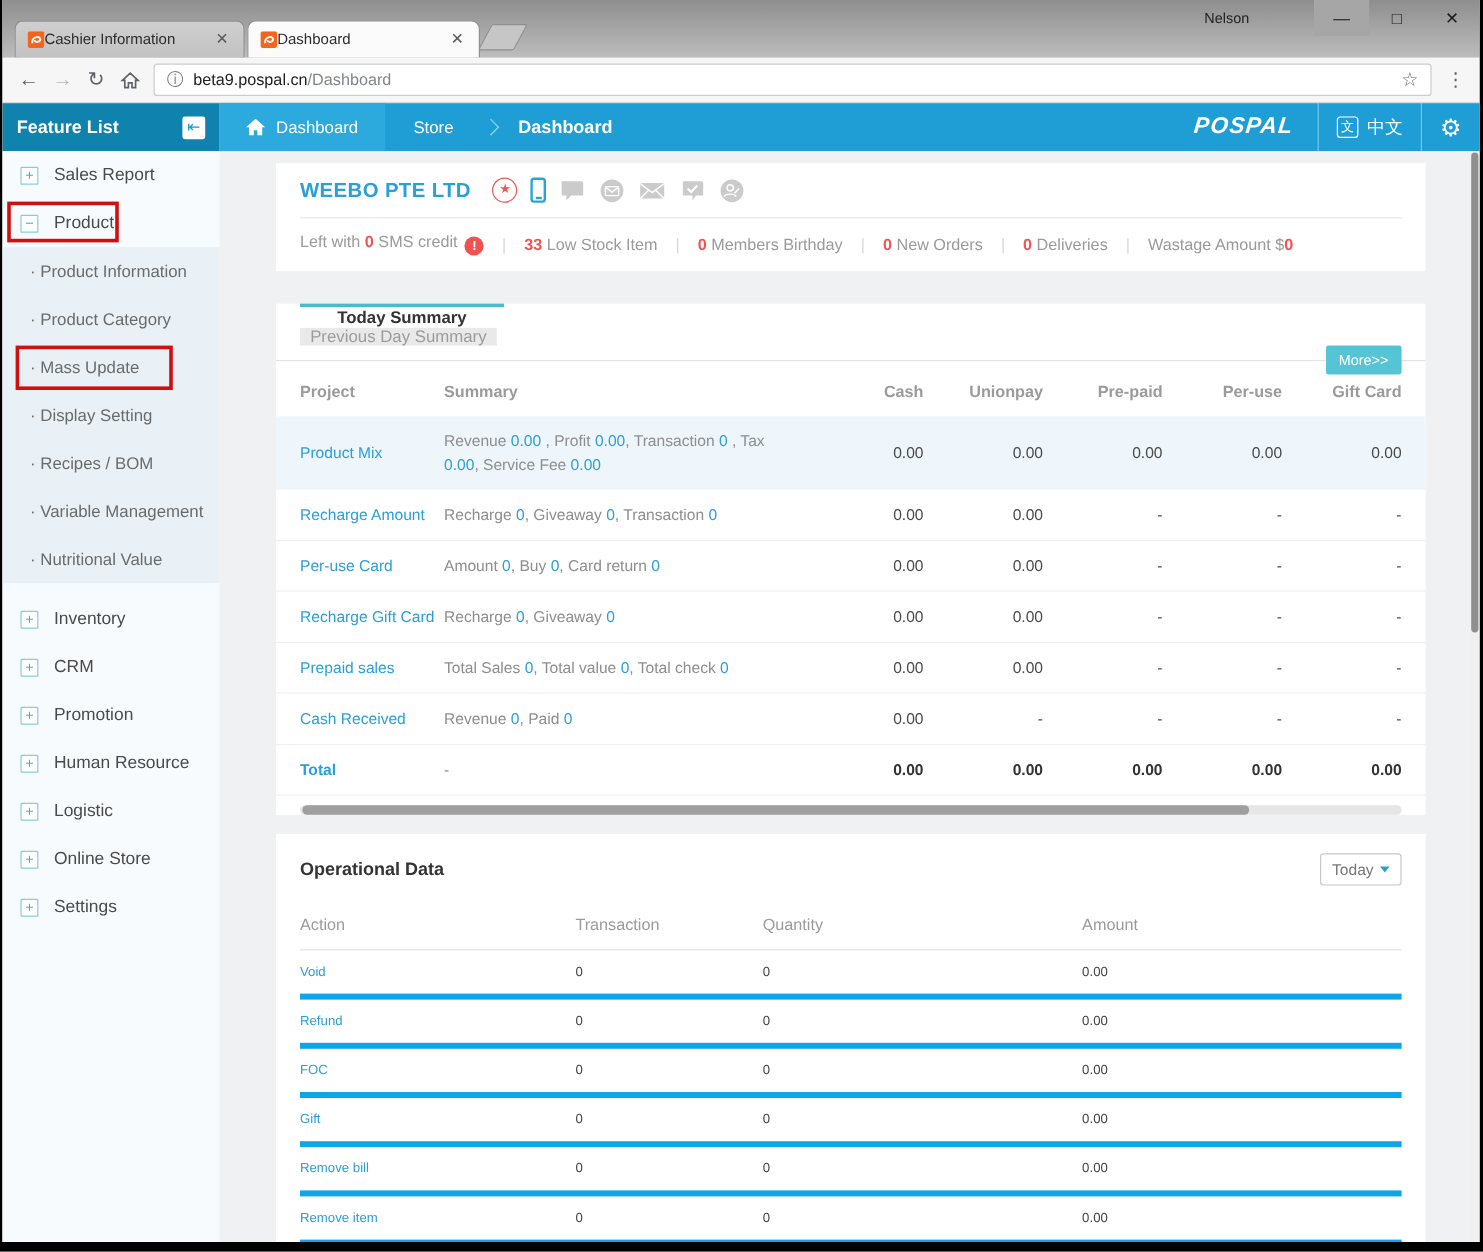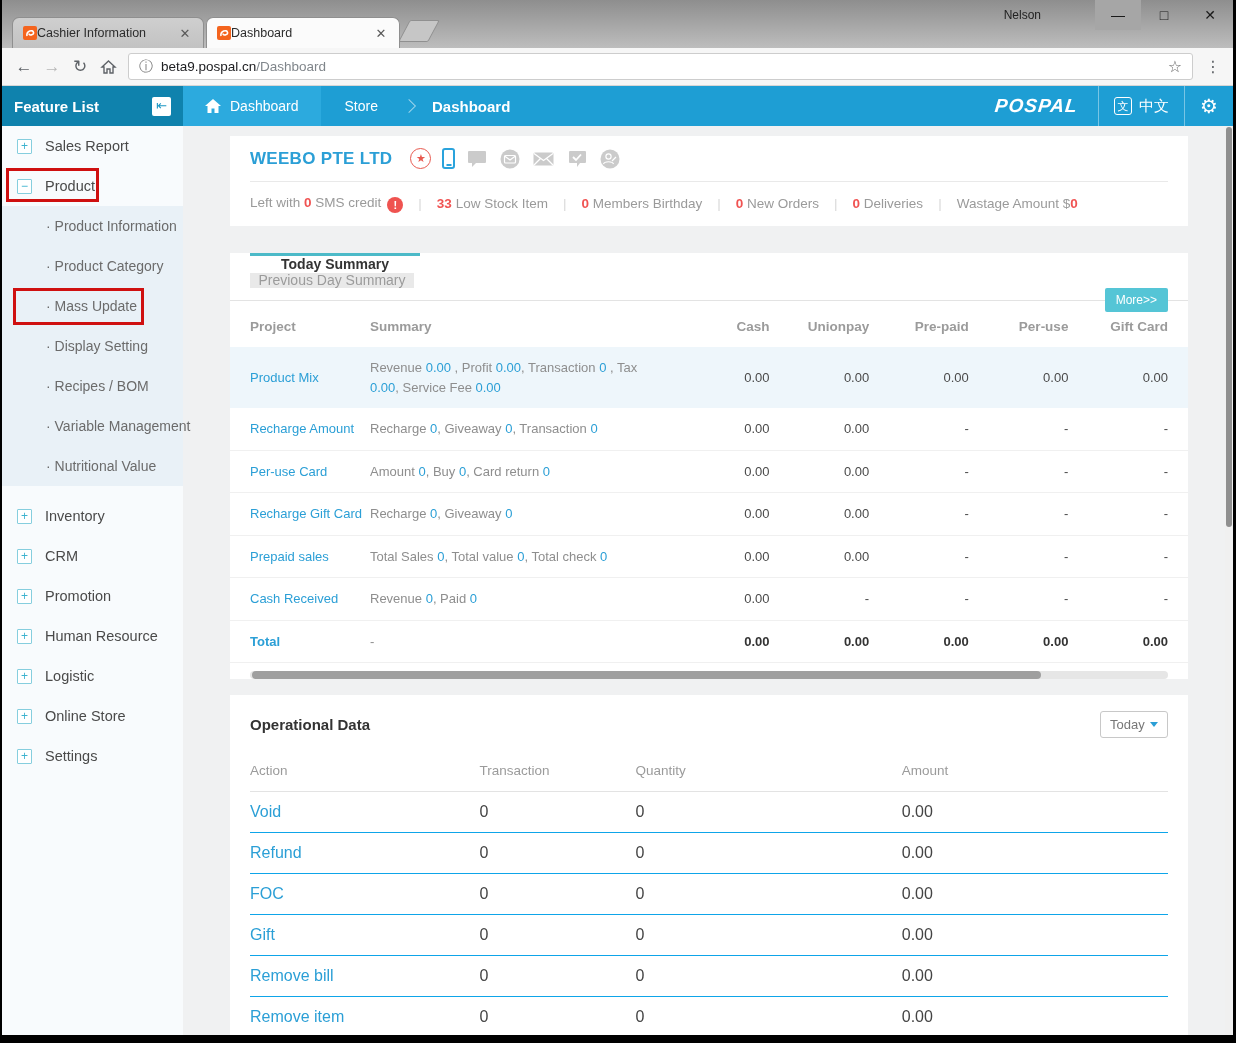--- a/index.html
+++ b/index.html
@@ -47,21 +47,21 @@
   .nav-lang { display:flex; align-items:center; gap:7px; padding:0 15px; font-size:15px; cursor:pointer; }
   .lang-ic { width:18px; height:18px; border:1.4px solid #fff; border-radius:3px; font-size:11px; line-height:16px; text-align:center; }
   .nav-gear { display:flex; align-items:center; padding:0 15px; font-size:20px; cursor:pointer; }
 
   
   .content { flex:1; display:flex; background:#f0f1f2; position:relative; overflow:hidden; }
   .sidebar { width:181px; background:#f8fbfd; flex-shrink:0; position:relative; font-size:14.5px; color:#4a4a4a; }
   .sb-item { height:40px; display:flex; align-items:center; gap:13px; padding-left:15px; cursor:pointer; }
   .sb-toggle { width:15px; height:15px; border:1px solid #85cede; color:#3db3cf; background:#fff; font-size:12px; line-height:13px; text-align:center; border-radius:1px; flex-shrink:0; }
   .sb-sub { background:#e9f1f7; margin-bottom:10px; }
-  .sb-sub-item { height:40px; line-height:40px; padding-left:44px; color:#6b6b6b; font-size:14px; cursor:pointer; white-space:nowrap; }
+  .sb-sub-item { height:40px; line-height:40px; padding-left:23px; color:#6b6b6b; font-size:14px; cursor:pointer; white-space:nowrap; }
   .ann { position:absolute; border:3px solid #cf1010; pointer-events:none; z-index:5; }
   .ann-product { left:4px; top:42px; width:93px; height:34px; }
   .ann-mass { left:11px; top:162px; width:131px; height:37px; }
 
   .main { flex:1; padding:10px 45px 0 47px; overflow:hidden; }
   .card { background:#fff; }
 
   
   .card1 { height:90px; padding:0 20px; }
   .company-row { height:46px; display:flex; align-items:center; border-bottom:1px solid #e9e9e9; }
@@ -98,21 +98,21 @@
 
   
   .card3 { margin-top:16px; padding:0 20px 20px; }
   .ops-title-row { display:flex; align-items:center; padding:16px 0 12px; }
   .ops-title { font-size:15px; font-weight:bold; color:#333; }
   .period-select { margin-left:auto; width:68px; height:27px; border:1px solid #c8c8c8; border-radius:3px; background:#fff; display:flex; align-items:center; padding:12px 9px; font-size:13px; color:#777; cursor:pointer; }
   .caret { margin-left:auto; width:0; height:0; border-left:4px solid transparent; border-right:4px solid transparent; border-top:5px solid #2b9fd6; }
   .ops-head, .orow { display:grid; grid-template-columns:25% 17% 29% 29%; }
   .ops-head { color:#9b9b9b; font-size:13.5px; padding:13px 0 13px; border-bottom:1px solid #e3e3e3; }
   .ops-head .num, .orow .num { text-align:left; }
-  .orow { height:41px; align-items:center; border-bottom:1px solid #0ea5e9; font-size:16px; color:#444; }
+  .orow { height:41px; align-items:center; border-bottom:5px solid #0ea5e9; font-size:11px; color:#444; }
   .orow .act { color:#2b9fd6; cursor:pointer; }
 
   
   .vscroll { position:absolute; right:0; top:0; bottom:0; width:8px; background:#f0f0f0; }
   .vthumb { position:absolute; top:1px; right:1px; width:6px; height:400px; background:#8f8f8f; border-radius:3px; cursor:pointer; }
 
   svg { display:block; }
 </style>
 </head>
 <body>

